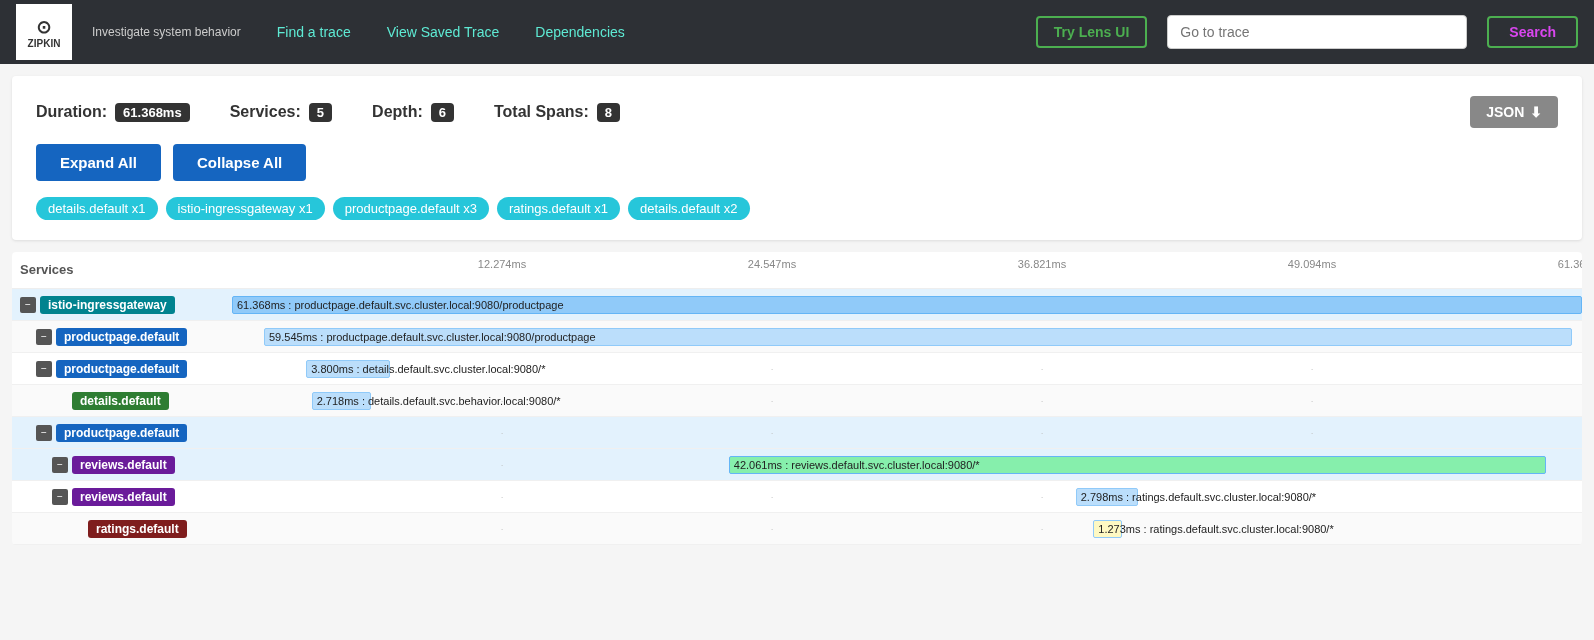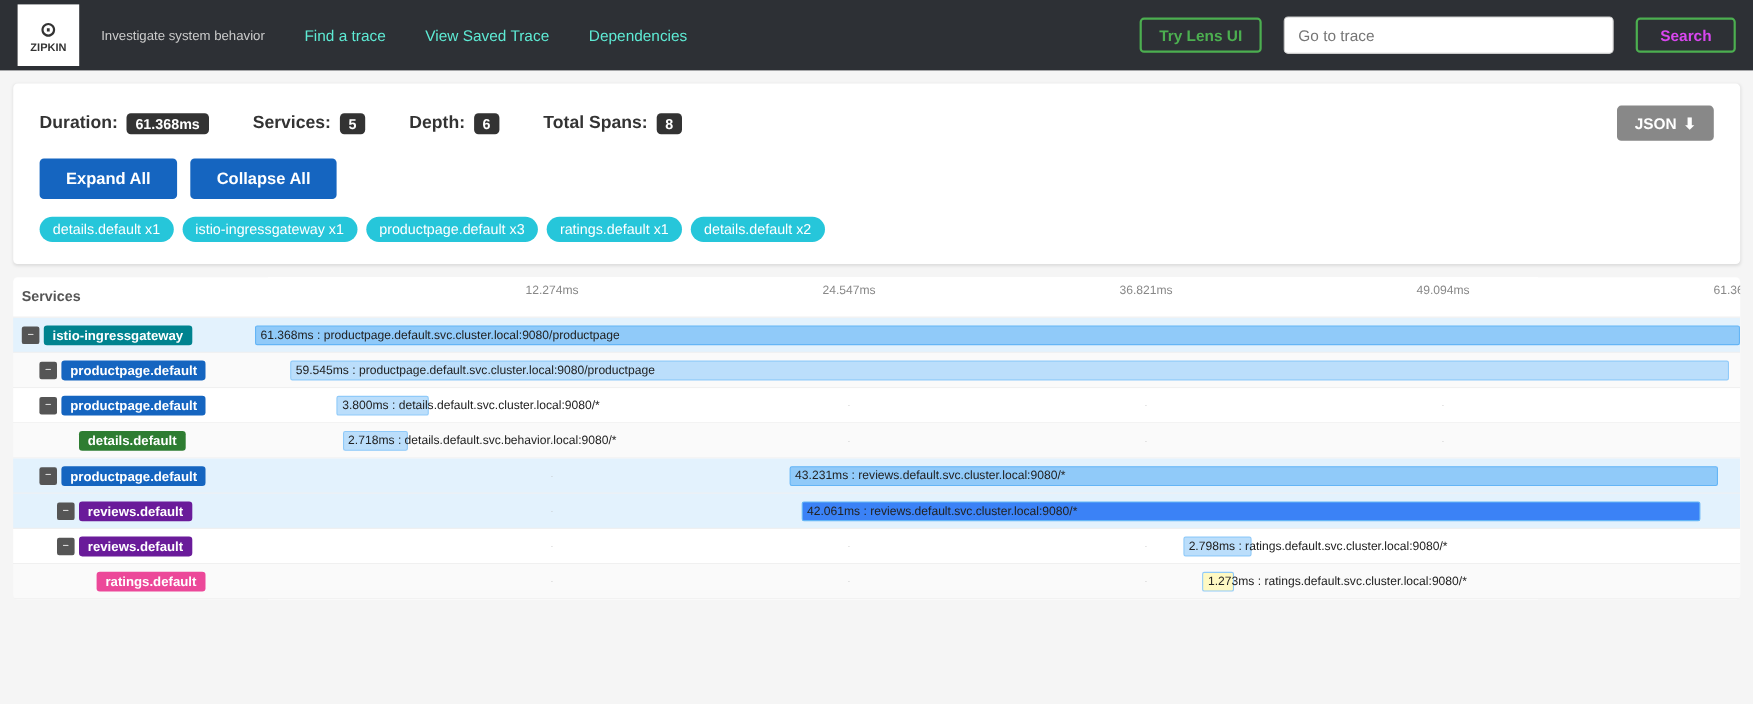--- a/index.html
+++ b/index.html
@@ -383,36 +383,33 @@
       <div class="trace-row highlighted">
         <div class="service-cell" style="padding-left: 24px;">
           <div class="expand-icon">−</div>
           <span class="service-badge" style="background: rgb(21, 101, 192);">productpage.default</span>
         </div>
         <div class="timeline-cell">
           <span style="position: absolute; left: 20%; top: 50%; transform: translate(-50%, -50%); color: rgb(187, 187, 187); font-size: 8px;">·</span>
           <span style="position: absolute; left: 40%; top: 50%; transform: translate(-50%, -50%); color: rgb(187, 187, 187); font-size: 8px;">·</span>
           <span style="position: absolute; left: 60%; top: 50%; transform: translate(-50%, -50%); color: rgb(187, 187, 187); font-size: 8px;">·</span>
           <span style="position: absolute; left: 80%; top: 50%; transform: translate(-50%, -50%); color: rgb(187, 187, 187); font-size: 8px;">·</span>
-          <div class="span-bar" style="left: 36%; width: 62.5%; background: rgb(144, 202, 249); border: 1px solid rgb(100, 181, 246);">
-            <span style="position: absolute; left: 4px; white-space: nowrap; font-size: 11px; color: rgb(34, 34, 34);">43.231ms : reviews.default.svc.cluster.local:9080/*</span>
-          </div>
         </div>
       </div>
       <div class="trace-row highlighted">
         <div class="service-cell" style="padding-left: 40px;">
           <div class="expand-icon">−</div>
           <span class="service-badge" style="background: rgb(106, 27, 154);">reviews.default</span>
         </div>
         <div class="timeline-cell">
           <span style="position: absolute; left: 20%; top: 50%; transform: translate(-50%, -50%); color: rgb(187, 187, 187); font-size: 8px;">·</span>
           <span style="position: absolute; left: 40%; top: 50%; transform: translate(-50%, -50%); color: rgb(187, 187, 187); font-size: 8px;">·</span>
           <span style="position: absolute; left: 60%; top: 50%; transform: translate(-50%, -50%); color: rgb(187, 187, 187); font-size: 8px;">·</span>
           <span style="position: absolute; left: 80%; top: 50%; transform: translate(-50%, -50%); color: rgb(187, 187, 187); font-size: 8px;">·</span>
-          <div class="span-bar" style="left: 36.8%; width: 60.5%; background: #3b82f6; border: 1px solid rgb(100, 181, 246);">
+          <div class="span-bar" style="left: 36.8%; width: 60.5%; background: #86efac; border: 1px solid rgb(100, 181, 246);">
             <span style="position: absolute; left: 4px; white-space: nowrap; font-size: 11px; color: rgb(34, 34, 34);">42.061ms : reviews.default.svc.cluster.local:9080/*</span>
           </div>
         </div>
       </div>
       <div class="trace-row">
         <div class="service-cell" style="padding-left: 40px;">
           <div class="expand-icon">−</div>
           <span class="service-badge" style="background: rgb(106, 27, 154);">reviews.default</span>
         </div>
         <div class="timeline-cell">
@@ -421,21 +418,21 @@
           <span style="position: absolute; left: 60%; top: 50%; transform: translate(-50%, -50%); color: rgb(187, 187, 187); font-size: 8px;">·</span>
           <span style="position: absolute; left: 80%; top: 50%; transform: translate(-50%, -50%); color: rgb(187, 187, 187); font-size: 8px;">·</span>
           <div class="span-bar" style="left: 62.5%; width: 4.6%; background: rgb(187, 222, 251); border: 1px solid rgb(144, 202, 249);">
             <span style="position: absolute; left: 4px; white-space: nowrap; font-size: 11px; color: rgb(34, 34, 34);">2.798ms : ratings.default.svc.cluster.local:9080/*</span>
           </div>
         </div>
       </div>
       <div class="trace-row">
         <div class="service-cell" style="padding-left: 56px;">
           <div style="width: 16px; flex-shrink: 0;"></div>
-          <span class="service-badge" style="background: #ec4899;">ratings.default</span>
+          <span class="service-badge" style="background: #7f1d1d;">ratings.default</span>
         </div>
         <div class="timeline-cell">
           <span style="position: absolute; left: 20%; top: 50%; transform: translate(-50%, -50%); color: rgb(187, 187, 187); font-size: 8px;">·</span>
           <span style="position: absolute; left: 40%; top: 50%; transform: translate(-50%, -50%); color: rgb(187, 187, 187); font-size: 8px;">·</span>
           <span style="position: absolute; left: 60%; top: 50%; transform: translate(-50%, -50%); color: rgb(187, 187, 187); font-size: 8px;">·</span>
           <span style="position: absolute; left: 80%; top: 50%; transform: translate(-50%, -50%); color: rgb(187, 187, 187); font-size: 8px;">·</span>
           <div class="span-bar" style="left: 63.8%; width: 2.1%; background: #fef9c3; border: 1px solid rgb(144, 202, 249);">
             <span style="position: absolute; left: 4px; white-space: nowrap; font-size: 11px; color: rgb(34, 34, 34);">1.273ms : ratings.default.svc.cluster.local:9080/*</span>
           </div>
         </div>

